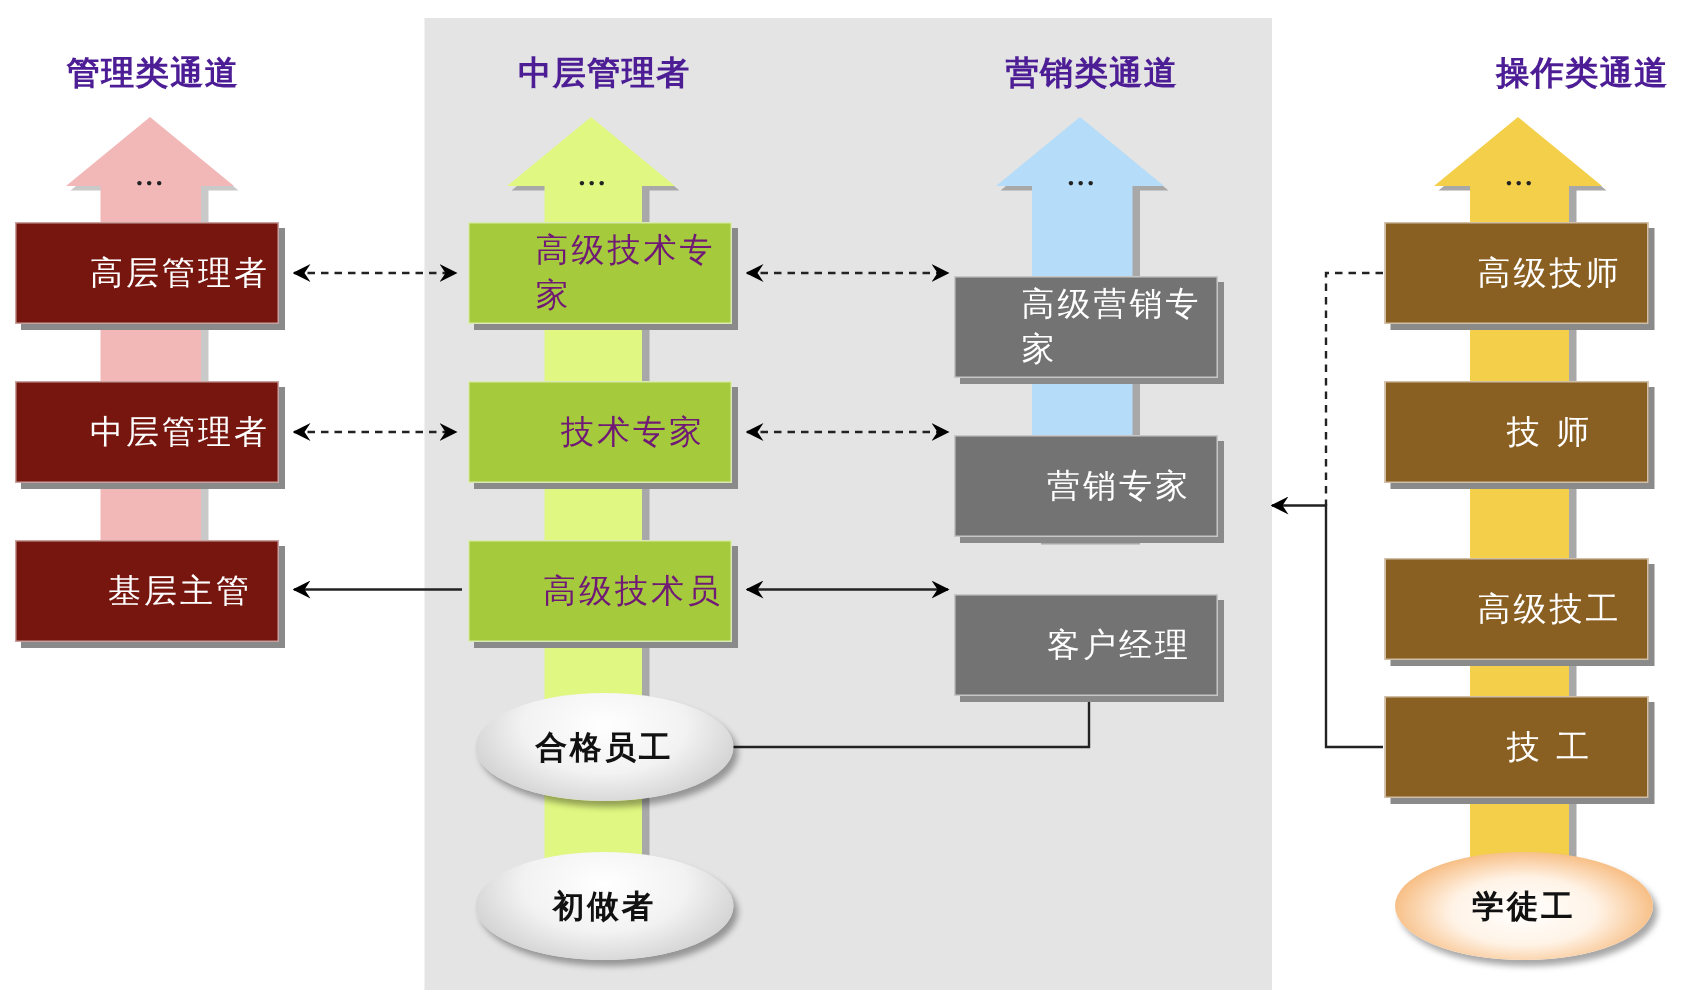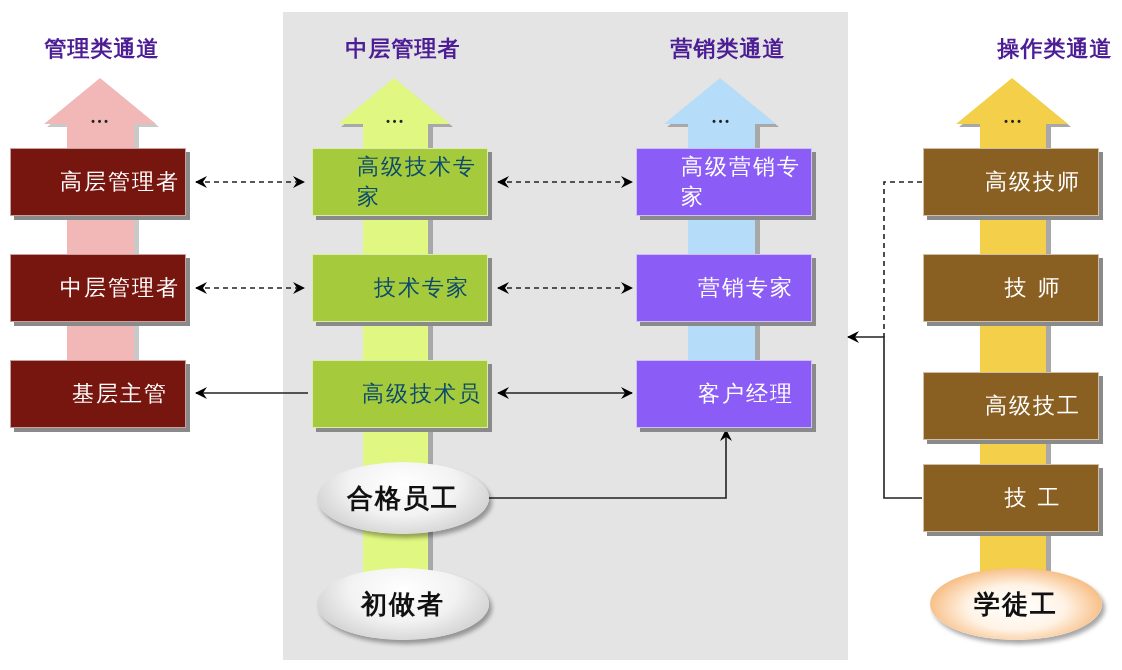--- a/index.html
+++ b/index.html
@@ -20,27 +20,27 @@
     .box {
       position: absolute; width: 176px; height: 68px;
       display: flex; align-items: center; justify-content: center;
       font-size: 22px; letter-spacing: 2px;
       border: 1px solid rgba(255,255,255,0.6);
       box-shadow: 4px 4px 0 #8a8a8a;
       box-sizing: border-box;
       padding-left: 44px;
     }
     .box.mgmt { background: #76160f; color: #ffffff; }
-    .box.tech { background: #a5cb3c; color: #0c4a6e; }
-    .box.mkt  { background: #8b5cf6; color: #ffffff; }
+    .box.tech { background: #a5cb3c; color: #701a75; }
+    .box.mkt  { background: #737373; color: #ffffff; margin-top: 36px; }
     .box.ops  { background: #8a5f22; color: #ffffff; }
     .oval {
       position: absolute; width: 172px; height: 72px; border-radius: 50%;
       display: flex; align-items: center; justify-content: center;
-      font-size: 26px; font-weight: bold; color: #111; letter-spacing: 2px;
+      font-size: 21px; font-weight: bold; color: #111; letter-spacing: 2px;
       background: radial-gradient(ellipse at 50% 30%, #ffffff 0%, #f2f2f2 45%, #bdbdbd 100%);
       box-shadow: 3px 4px 4px rgba(0,0,0,0.35);
     }
     .oval.orange {
       background: radial-gradient(ellipse at 50% 55%, #ffffff 0%, #fff3e6 40%, #f4a95e 85%, #e98b33 100%);
     }
     .dots {
       position: absolute; top: 108px; width: 40px; text-align: center;
       font-size: 16px; font-weight: bold; color: #222; letter-spacing: 1px;
     }

